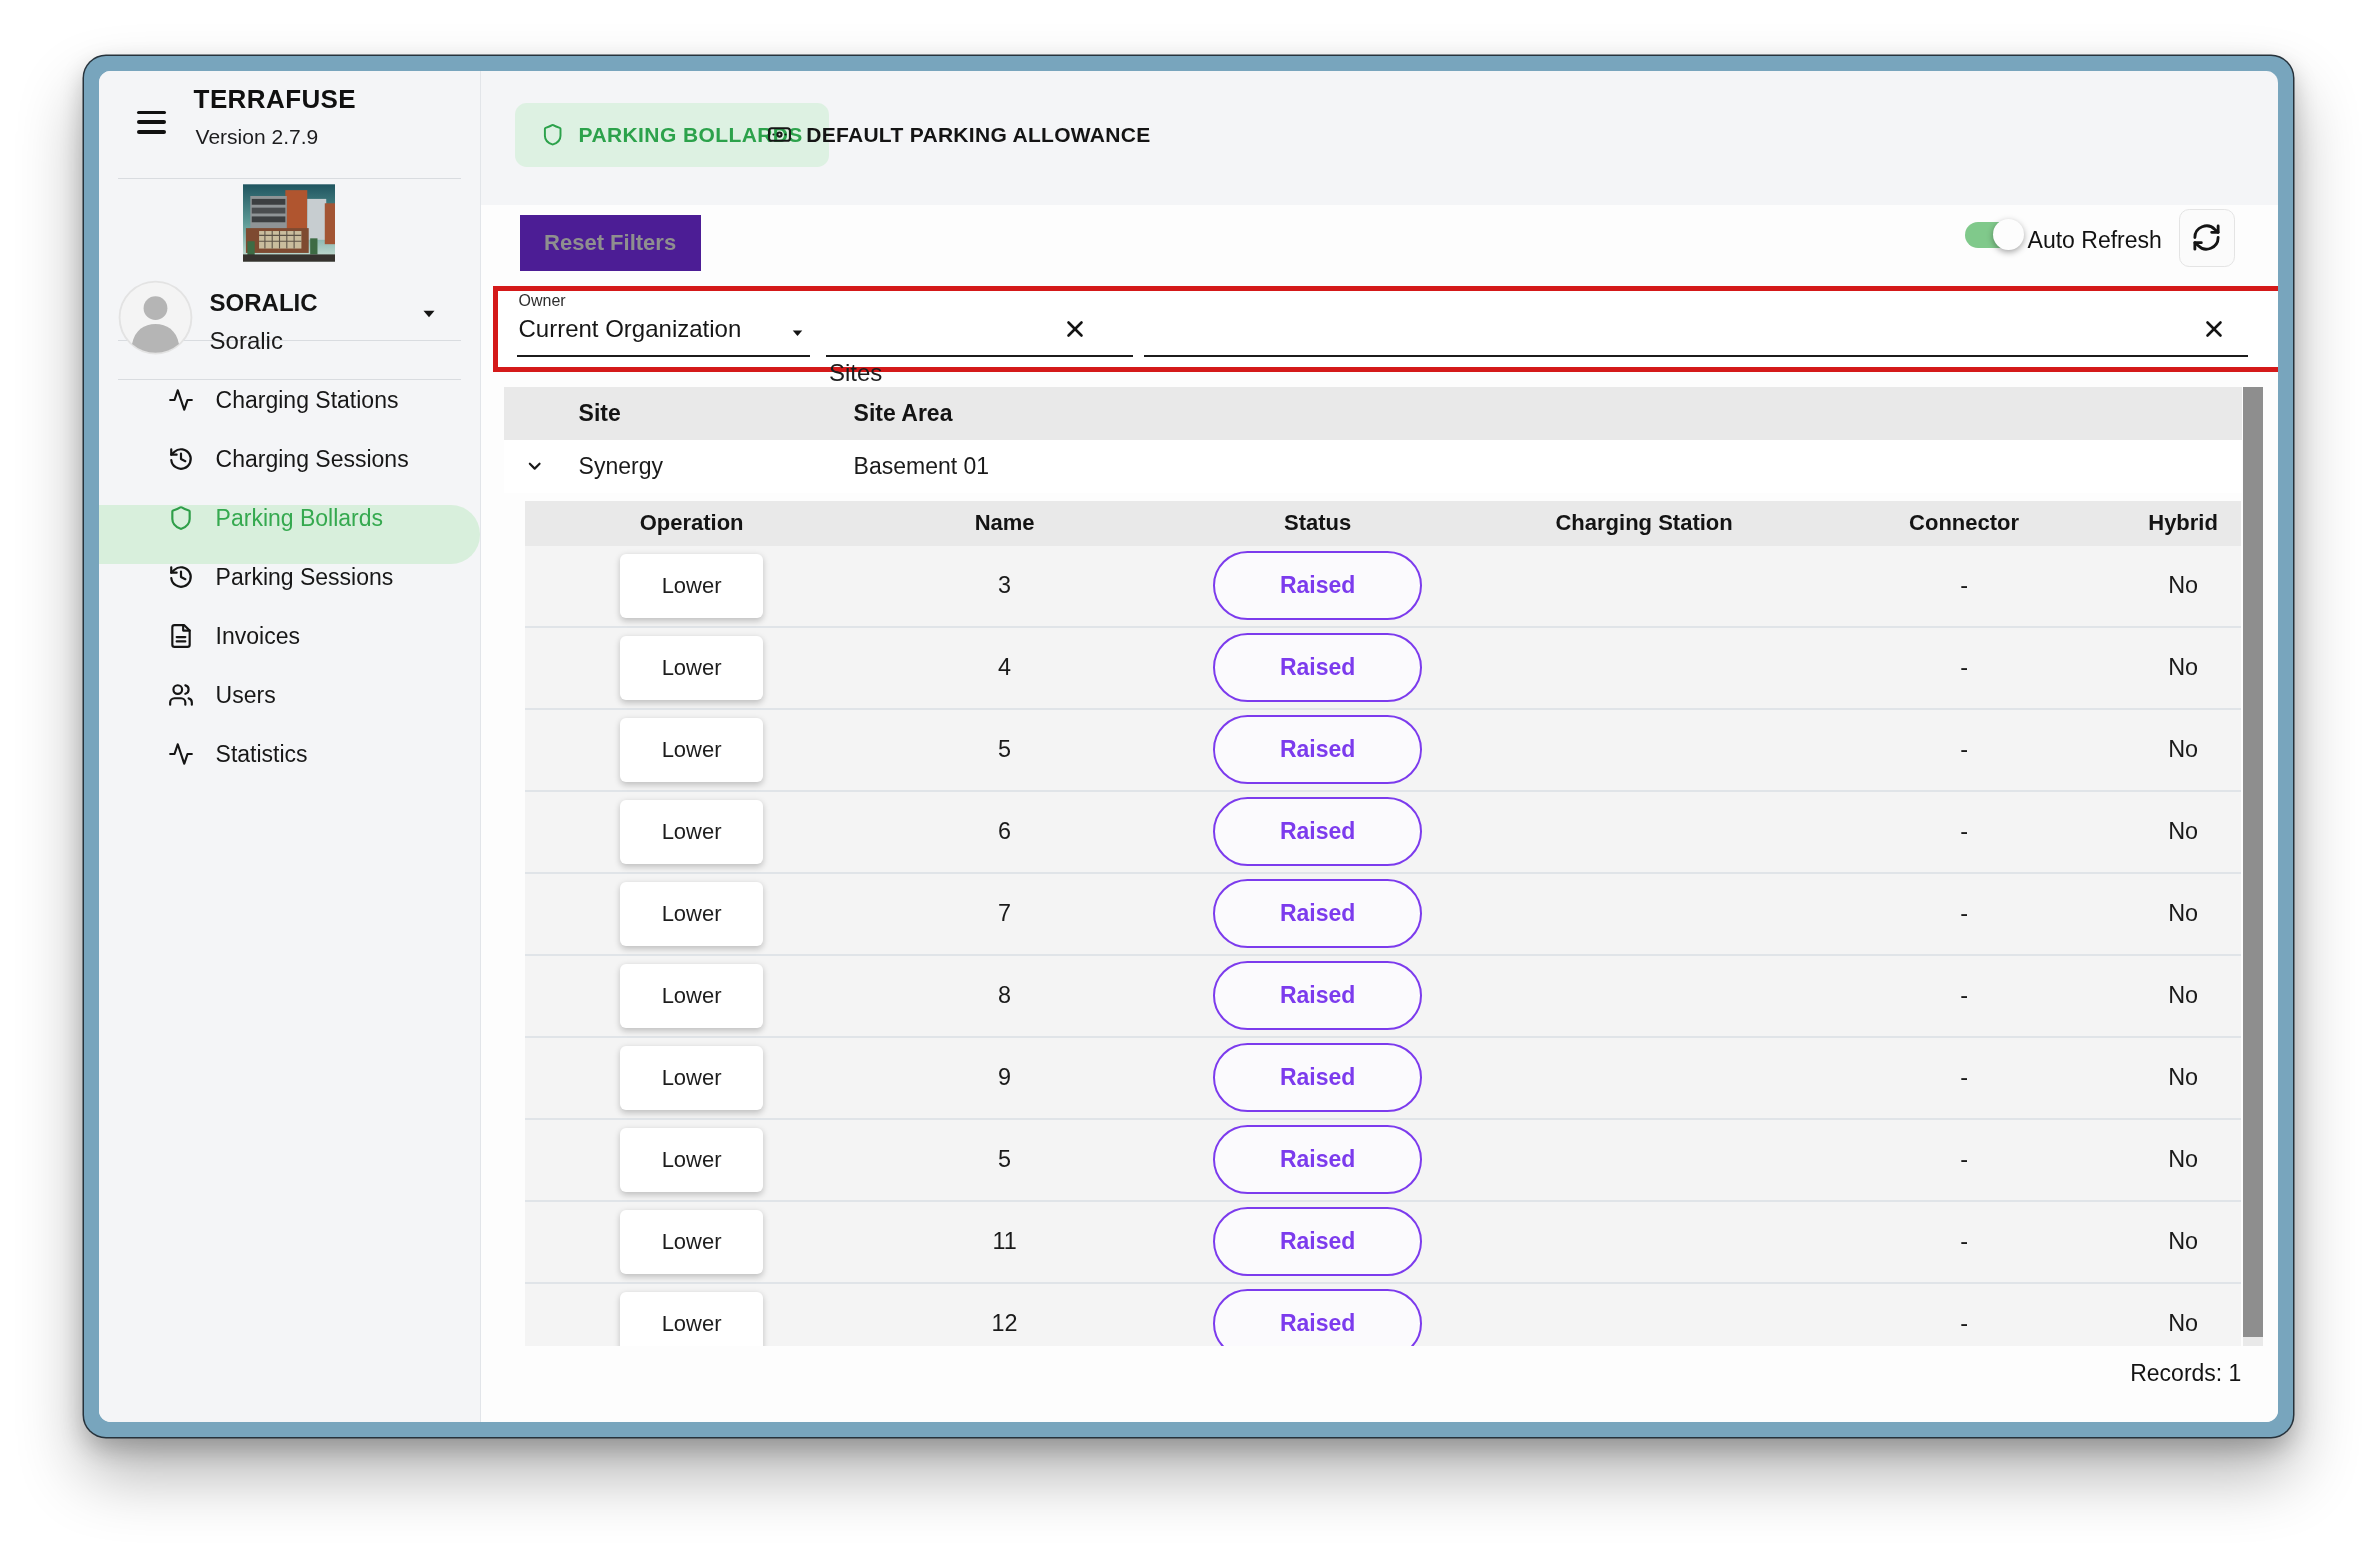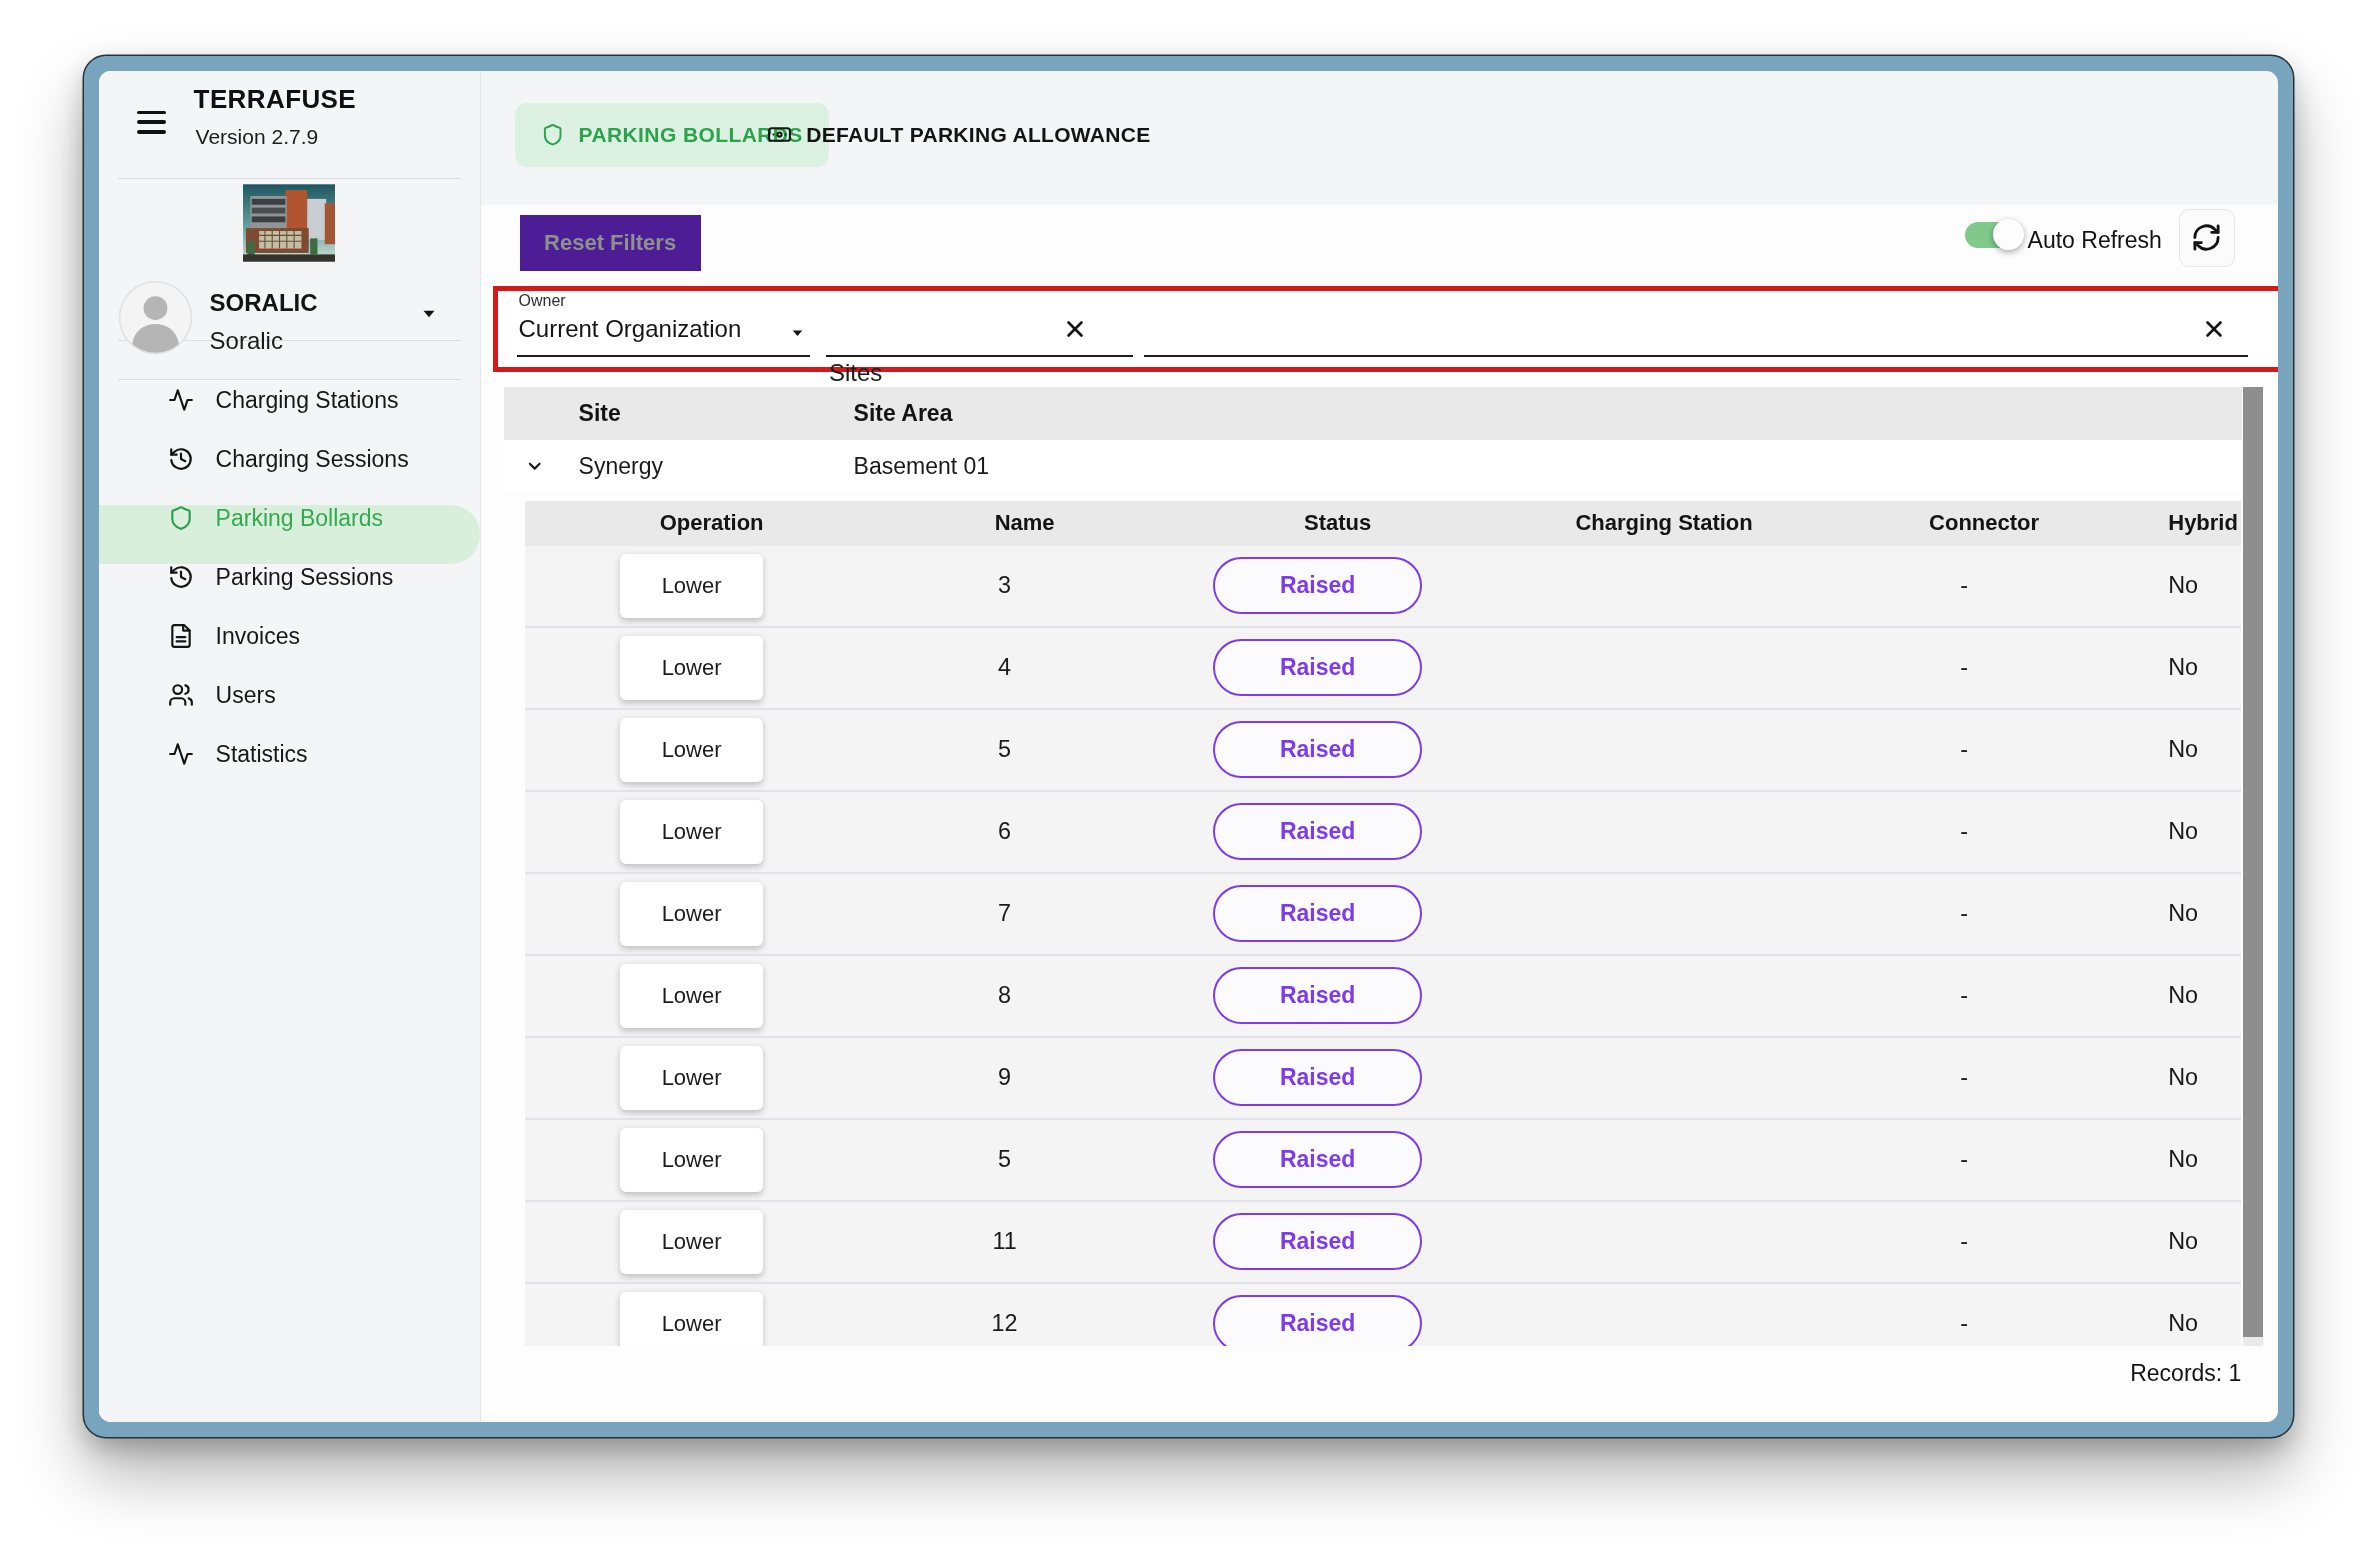--- a/index.html
+++ b/index.html
@@ -86,25 +86,25 @@
   .ohead { display:grid; grid-template-columns:350px 1fr; height:53px; background:#e9e9e9; align-items:center; }
   .ohead .h1 { padding-left:75px; font-size:23px; font-weight:700; color:#141414; }
   .ohead .h2 { font-size:23px; font-weight:700; color:#141414; }
   .srow { position:relative; display:grid; grid-template-columns:350px 1fr; height:53px; background:#ffffff; align-items:center; }
   .srow .c1 { padding-left:75px; font-size:23px; color:#1a1a1a; }
   .srow .c2 { font-size:23px; color:#1a1a1a; }
   .expander { position:absolute; left:19px; top:14.6px; width:23.4px; height:23.4px; color:#1a1a1a; cursor:pointer; }
   .expander svg { width:100%; height:100%; }
   .spacer { height:8px; background:#fdfdfd; }
   .igrid { display:grid; grid-template-columns:334px 292px 334px 319px 321px 117px; align-items:center; justify-items:center; }
-  .ihead { margin-left:21px; width:1716px; height:45px; background:#e9e9e9; font-size:22px; font-weight:700; color:#141414;padding-left:20px; }
+  .ihead { margin-left:21px; width:1716px; height:45px; background:#e9e9e9; font-size:22px; font-weight:700; color:#141414; }
   .rows { margin-left:21px; width:1716px; }
   .trow { height:82px; background:#f4f4f4; border-bottom:2.2px solid #e0e4e8; font-size:23.4px; color:#1a1a1a; }
   .lower-btn { width:143px; height:64px; background:#ffffff; border:none; border-radius:5.9px; box-shadow:0 2.9px 6.6px rgba(0,0,0,.22); font-size:22px; font-weight:500; font-family:inherit; color:#1d1d1d; cursor:pointer; }
-  .badge { width:209px; height:57px; border:2.9px solid #7c3bed; border-radius:44px; color:#7c3bed; font-size:23px; font-weight:700; display:flex; align-items:center; justify-content:center; background:#fbfafd; }
+  .badge { width:209px; height:69px; border:2.9px solid #7c3bed; border-radius:44px; color:#7c3bed; font-size:23px; font-weight:700; display:flex; align-items:center; justify-content:center; background:#fbfafd; }
 
   .vscroll { position:absolute; left:1762px; top:182px; width:20.5px; height:959px; background:#e9e9e9; }
   .vthumb { position:absolute; left:0; top:0; width:20.5px; height:950px; background:#8e8e8e; cursor:pointer; }
 
   .records { position:absolute; right:37px; top:1155px; font-size:23px; color:#141414; }
 </style>
 </head>
 <body>
 
 <div class="window">

